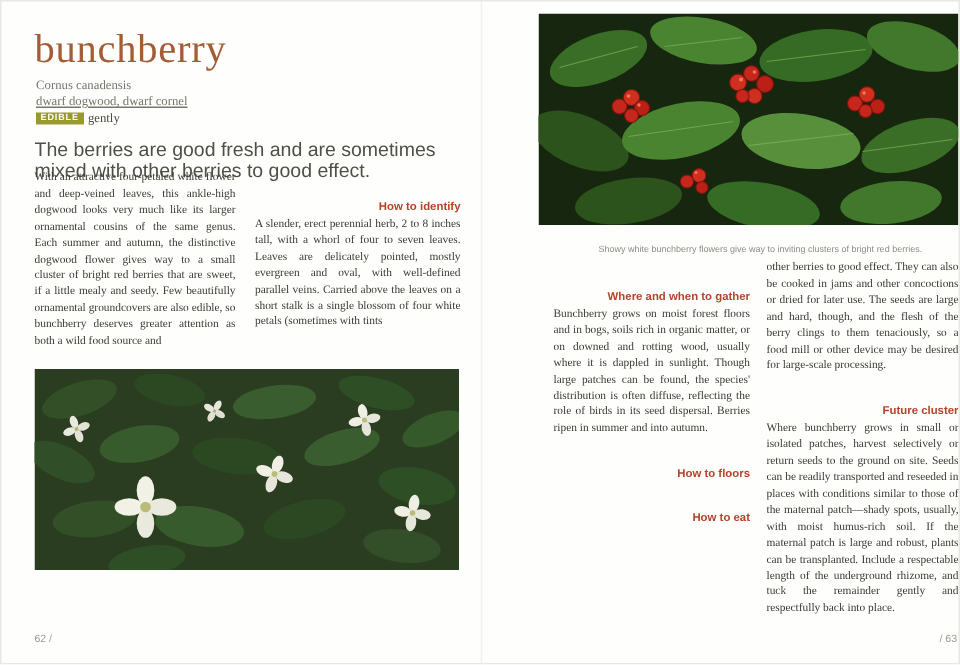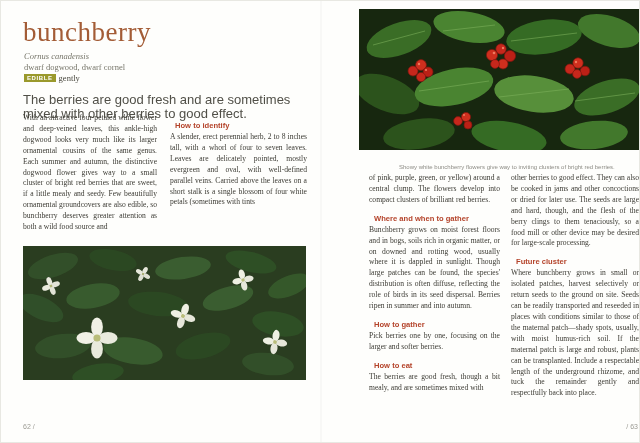--- a/index.html
+++ b/index.html
@@ -12,36 +12,36 @@
     background:linear-gradient(to right, rgba(0,0,0,0.00), rgba(0,0,0,0.05), rgba(0,0,0,0.00));}
   .page{position:absolute;top:0;height:443px;}
   .page.left{left:0;width:320px;}
   .page.right{left:320px;width:320px;}
 
   .title{
     position:absolute;left:22px;top:16px;margin:0;
     font-family:"Liberation Serif", serif;font-weight:normal;
     font-size:27px;letter-spacing:0.5px;color:var(--title-color,#a35c36);
   }
-  .latin{position:absolute;left:23px;top:50px;font-style:italic;font-size:8.5px;color:#77766a;}
-  .common{position:absolute;left:23px;top:61px;font-size:8.5px;color:#77766a;}
+  .latin{position:absolute;left:23px;top:50px;font-size:8.5px;color:#77766a;}
+  .common{position:absolute;left:23px;top:61px;font-size:8.5px;color:#77766a;text-decoration:underline;}
   .badge-row{position:absolute;left:23px;top:72px;font-size:8.5px;color:#4a493f;}
   .badge{
     display:inline-block;background:var(--badge-color,#9a992c);color:#ffffff;
     font-family:"Liberation Sans", sans-serif;font-weight:bold;font-size:6px;
     letter-spacing:0.6px;padding:1px 3px 1px 3px;vertical-align:1px;margin-right:3px;
   }
   .intro{
     position:absolute;left:22px;top:92px;width:284px;margin:0;
     font-family:"Liberation Sans", sans-serif;font-size:13px;line-height:13.5px;color:#504f47;
   }
   .cols p{margin:0 0 0 0;font-size:7.6px;line-height:10.9px;text-align:justify;}
   h3.sub{
-    margin:8px 0 2px 5px;font-family:"Liberation Sans", sans-serif;
-    font-size:7.6px;font-weight:bold;color:var(--heading-color,#b4432a);
+    margin:20px 0 2px 5px;font-family:"Liberation Sans", sans-serif;
+    font-size:7.6px;font-weight:bold;color:var(--heading-color,#b4432a);text-align:right;
   }
   .lp-col1{position:absolute;left:22px;top:112px;width:134px;}
   .lp-col2{position:absolute;left:169px;top:112px;width:137px;}
   .rp-col1{position:absolute;left:48px;top:172px;width:131px;}
   .rp-col2{position:absolute;left:190px;top:172px;width:128px;}
 
   figure{margin:0;padding:0;}
   .photo{display:block;}
   .lp-photo{position:absolute;left:22px;top:245px;}
   .rp-photo{position:absolute;left:38px;top:8px;}
@@ -210,27 +210,24 @@
             <circle cx="5" cy="4" r="4" fill="#bb2016" stroke="#7e150f" stroke-width="0.7"></circle>
             <circle cx="1" cy="-6" r="1" fill="#f07a5e"></circle>
           </g>
         </g>
       </svg>
       <figcaption class="rp-caption">Showy white bunchberry flowers give way to inviting clusters of bright red berries.</figcaption>
     </figure>
 
     <div class="cols">
       <div class="rp-col1">
-        <p>of pink, purple, green, or yellow) around a central clump. The flowers develop into compact clusters of brilliant red berries.</p>
         <h3 class="sub">Where and when to gather</h3>
         <p>Bunchberry grows on moist forest floors and in bogs, soils rich in organic matter, or on downed and rotting wood, usually where it is dappled in sunlight. Though large patches can be found, the species' distribution is often diffuse, reflecting the role of birds in its seed dispersal. Berries ripen in summer and into autumn.</p>
-        <h3 class="sub">How to gather</h3>
-        <p>Pick berries one by one, focusing on the larger and softer berries.</p>
+        <h3 class="sub">How to floors</h3>
         <h3 class="sub">How to eat</h3>
-        <p>The berries are good fresh, though a bit mealy, and are sometimes mixed with</p>
       </div>
       <div class="rp-col2">
         <p>other berries to good effect. They can also be cooked in jams and other concoctions or dried for later use. The seeds are large and hard, though, and the flesh of the berry clings to them tenaciously, so a food mill or other device may be desired for large-scale processing.</p>
         <h3 class="sub">Future cluster</h3>
         <p>Where bunchberry grows in small or isolated patches, harvest selectively or return seeds to the ground on site. Seeds can be readily transported and reseeded in places with conditions similar to those of the maternal patch—shady spots, usually, with moist humus-rich soil. If the maternal patch is large and robust, plants can be transplanted. Include a respectable length of the underground rhizome, and tuck the remainder gently and respectfully back into place.</p>
       </div>
     </div>
 
     <div class="folio right">/ 63</div>
   </div>

